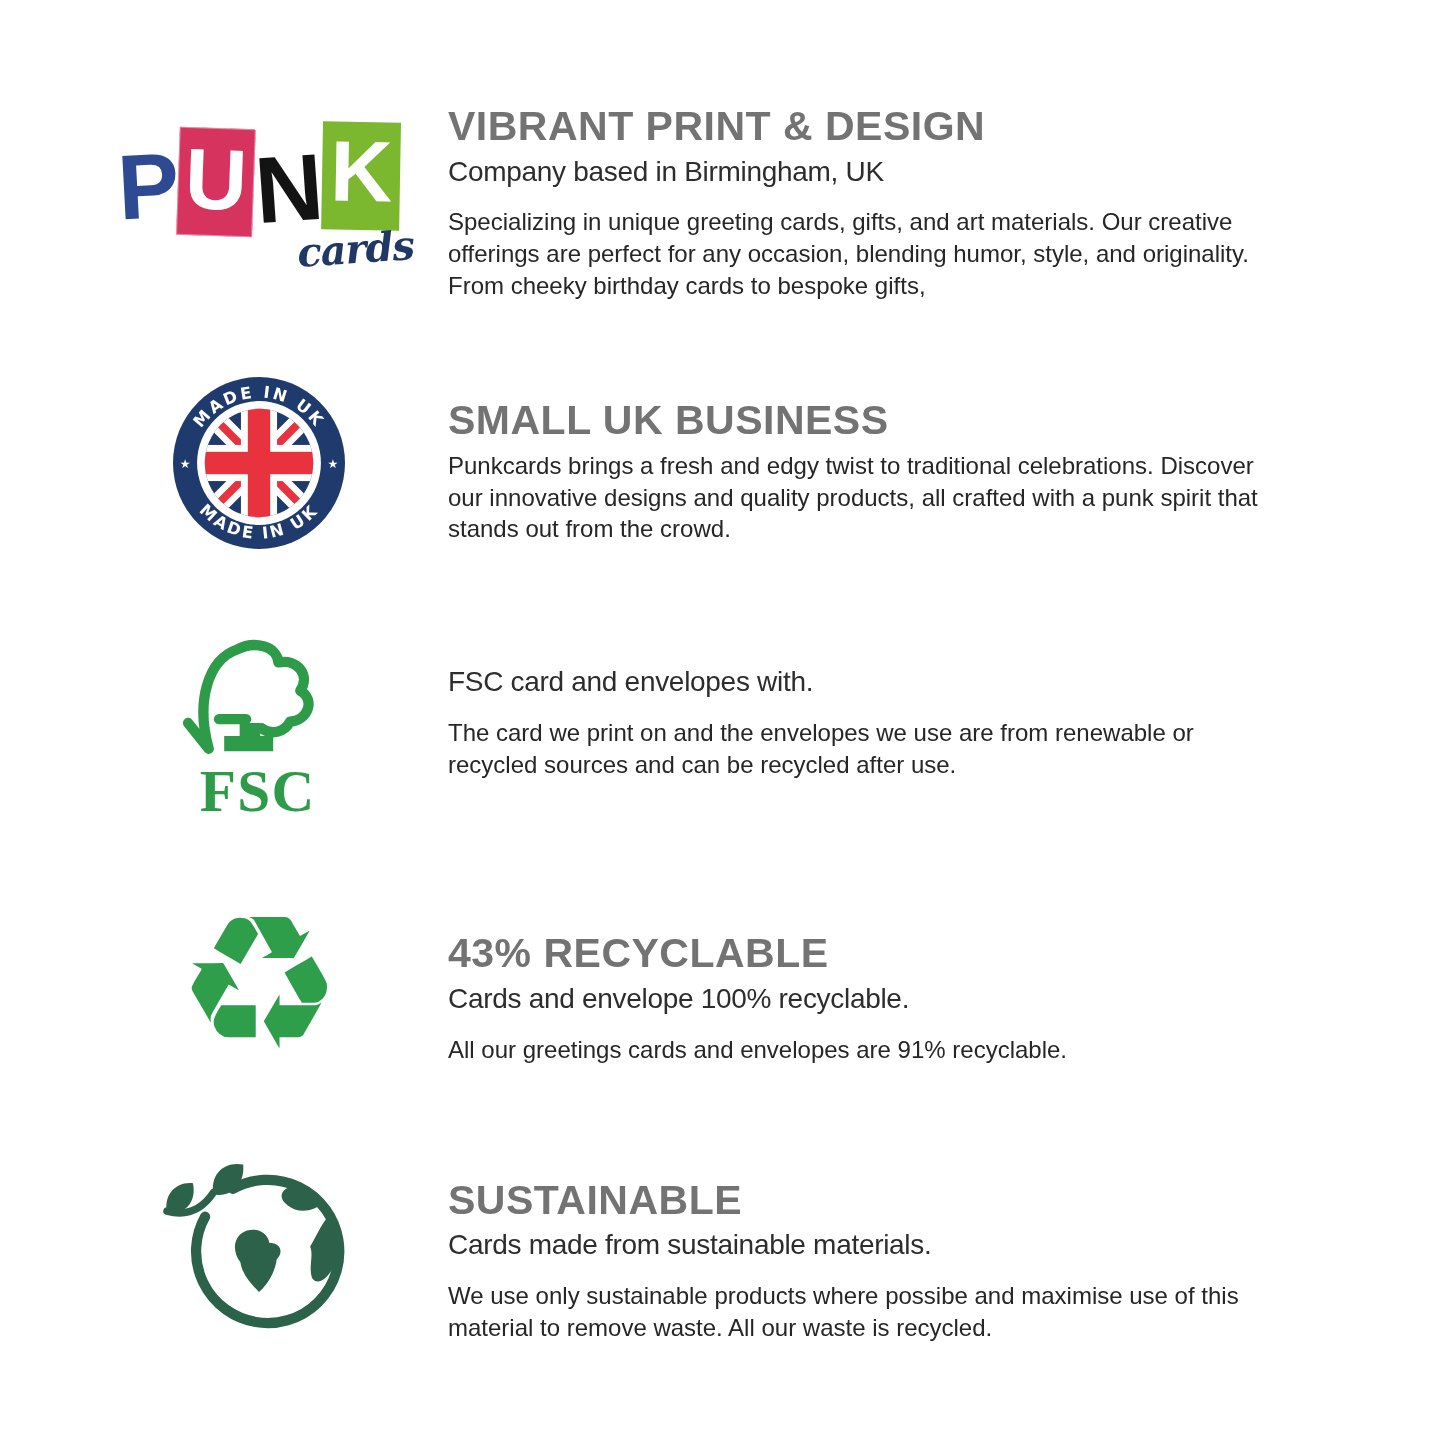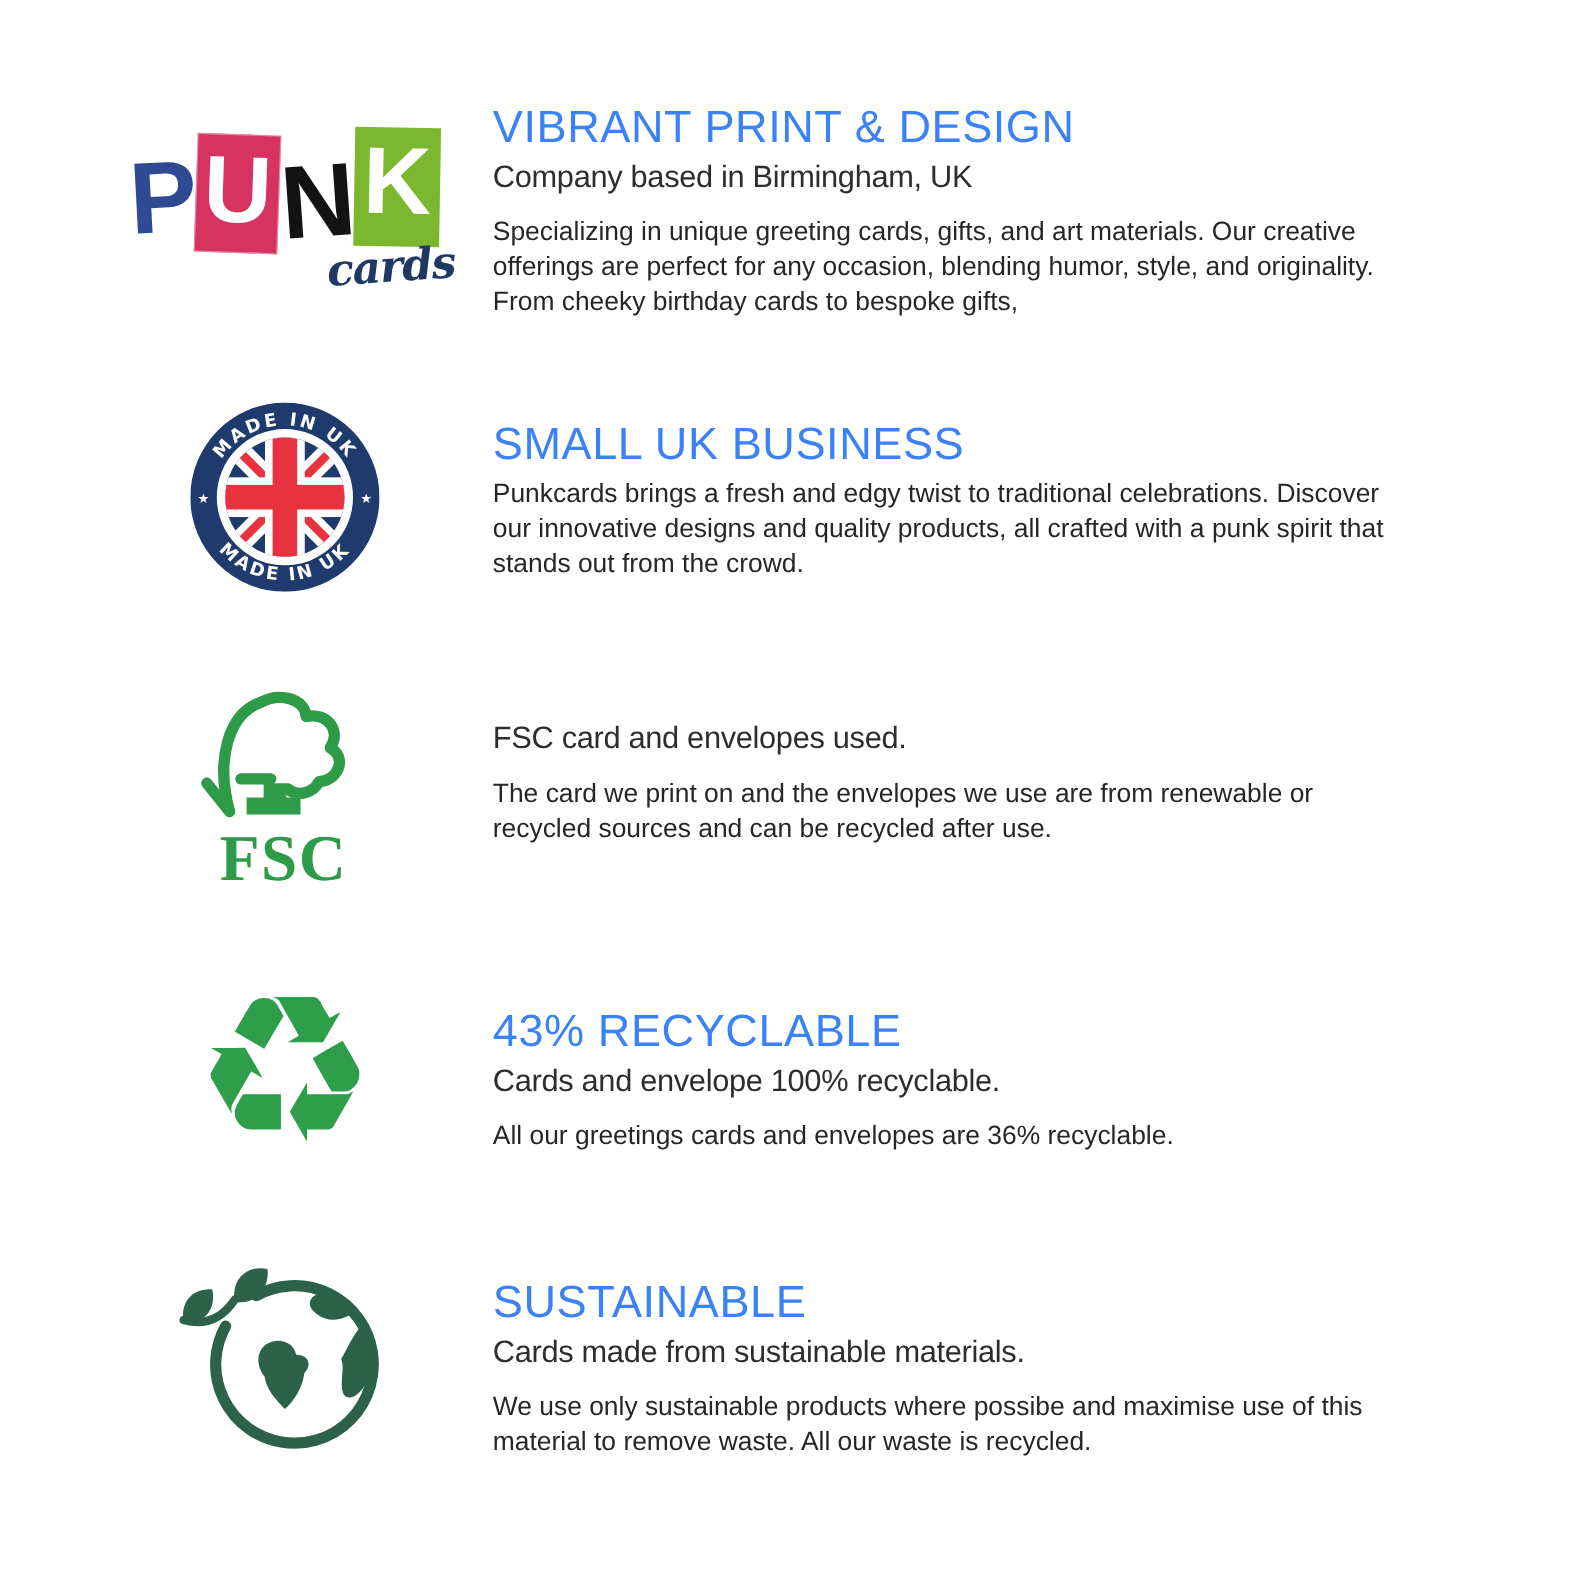--- a/index.html
+++ b/index.html
@@ -6,21 +6,21 @@
   .page{
     width:1445px;height:1445px;box-sizing:border-box;
     background:var(--page-bg,#fff);
     padding-top:88px;
     font-family:"Liberation Sans",sans-serif;
     color:#1c1c1c;overflow:hidden;
   }
   .row{display:flex;align-items:center;margin-bottom:76px;}
   .icon-cell{width:448px;flex-shrink:0;display:flex;justify-content:center;box-sizing:border-box;padding-left:70px;}
   .text-cell{width:920px;}
-  .sec-title{font-size:41px;font-weight:normal;letter-spacing:.5px;color:#3b82f6;line-height:1.12;margin:5px 0 6px 0;}
+  .sec-title{font-size:41px;font-weight:bold;letter-spacing:.5px;color:#737373;line-height:1.12;margin:16px 0 6px 0;}
   .sec-subtitle{font-size:28px;font-weight:normal;color:#2d2d2d;line-height:1.16;margin:0 0 18px 0;letter-spacing:-.3px;}
   .sec-body{font-size:24px;color:#262626;line-height:1.32;white-space:pre-line;letter-spacing:0;}
 
   
   .punk-logo{position:relative;width:285px;height:138px;}
   .punk-letters{display:flex;align-items:flex-start;font-weight:bold;font-size:86px;line-height:1;}
   .punk-letter{display:inline-block;font-family:"Liberation Sans",sans-serif;}
   .pl-p{color:var(--punk-blue);transform:rotate(-3deg) translateY(14px);font-size:92px;}
   .pl-u{background:var(--punk-pink);color:#fff;padding:8px 7px 14px;transform:rotate(2deg) translateY(2px);box-shadow:0 0 0 1px rgba(255,255,255,.4) inset;}
   .pl-n{color:#131313;transform:rotate(-4deg) translateY(16px);font-size:94px;}
@@ -113,34 +113,34 @@
       <svg class="fsc-svg" viewBox="0 0 130 152">
         <g fill="none" stroke="var(--fsc-green)" stroke-width="8" stroke-linecap="round" stroke-linejoin="round">
           <path d="M 10,76 L 26,96 C 16,60 25,27 48,19 C 61,12 79,16 80,29 C 95,26 105,39 97,51 C 109,58 103,74 89,75 C 85,83 74,86 67,80"></path>
           <path d="M 34,73 L 55,73"></path>
         </g>
         <path d="M 50,76 h 16 v 10 h 10 v 12 h -38 v -12 h 12 z" fill="var(--fsc-green)"></path>
         <text class="fsc-text" x="64" y="144" text-anchor="middle" fill="var(--fsc-green)">FSC</text>
       </svg>
     </div>
     <div class="text-cell">
-      <div class="sec-subtitle">FSC card and envelopes used.</div>
+      <div class="sec-subtitle">FSC card and envelopes with.</div>
       <div class="sec-body">The card we print on and the envelopes we use are from renewable or
 recycled sources and can be recycled after use.</div>
     </div>
   </div>
 
   <div class="row">
     <div class="icon-cell">
       <span class="recycle-glyph">♻</span>
     </div>
     <div class="text-cell">
       <div class="sec-title">43% RECYCLABLE</div>
       <div class="sec-subtitle">Cards and envelope 100% recyclable.</div>
-      <div class="sec-body">All our greetings cards and envelopes are 36% recyclable.</div>
+      <div class="sec-body">All our greetings cards and envelopes are 91% recyclable.</div>
     </div>
   </div>
 
   <div class="row">
     <div class="icon-cell">
       <svg class="globe-svg" viewBox="0 0 210 200">
         <g fill="var(--globe-green)">
 
           <path d="M 77,32 A 77,77 0 1 1 47,62" fill="none" stroke="var(--globe-green)" stroke-width="11" stroke-linecap="round"></path>
 

